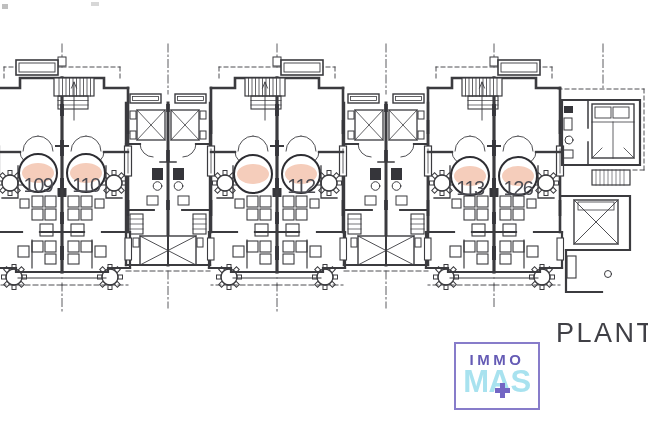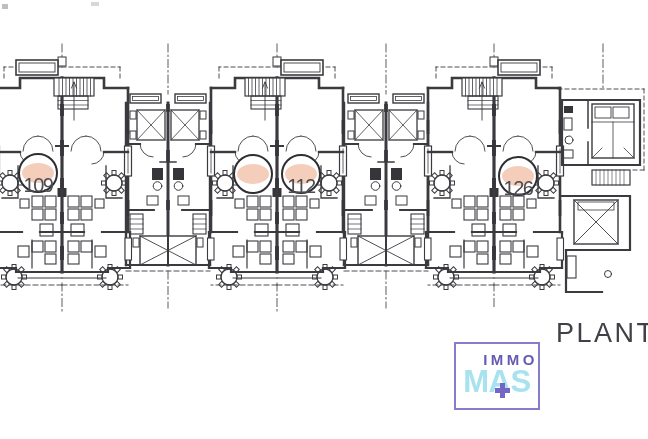--- a/index.html
+++ b/index.html
@@ -49,21 +49,21 @@
   }
 
   
   .logo-box{
     position:absolute;z-index:3;
     left:454px;top:342px;width:86px;height:68px;
     border:2px solid #877cca;background:#fff;box-sizing:border-box;
   }
   .logo-immo{
     position:absolute;left:0;top:7px;width:100%;
-    text-align:right;font-size:15px;font-weight:bold;
+    text-align:center;font-size:15px;font-weight:bold;
     letter-spacing:3.5px;color:#655bb5;
   }
   .logo-mas{
     position:absolute;left:0;top:20px;width:100%;
     text-align:center;font-size:31px;font-weight:bold;
     letter-spacing:-0.5px;color:#a8e2ef;
   }
   .logo-plus{position:absolute;left:39px;top:39px;width:15px;height:15px;z-index:4;}
   .logo-plus::before{
     content:"";position:absolute;left:0;top:5px;width:15px;height:5px;background:#7366c4;
@@ -248,26 +248,34 @@
     <g>
       <rect x="2" y="4" width="6" height="5" fill="#8a8a8a" stroke="none" opacity="0.55"></rect>
       <rect x="91" y="2" width="8" height="4" fill="#9a9a9a" stroke="none" opacity="0.4"></rect>
     </g>
   </svg>
 
   <div class="unit-badge unit-109">
     <div class="hl"></div>
     <div class="num">109</div>
   </div>
+  <div class="unit-badge unit-110">
+    <div class="hl"></div>
+    <div class="num">110</div>
+  </div>
   <div class="unit-badge unit-111">
     <div class="hl"></div>
   </div>
   <div class="unit-badge unit-112">
     <div class="hl"></div>
     <div class="num">112</div>
+  </div>
+  <div class="unit-badge unit-113">
+    <div class="hl"></div>
+    <div class="num">113</div>
   </div>
   <div class="unit-badge unit-114">
     <div class="hl"></div>
     <div class="num">126</div>
   </div>
 
   <div class="plan-title">PLANTA</div>
 
   <div class="logo-box">
     <div class="logo-immo">IMMO</div>

